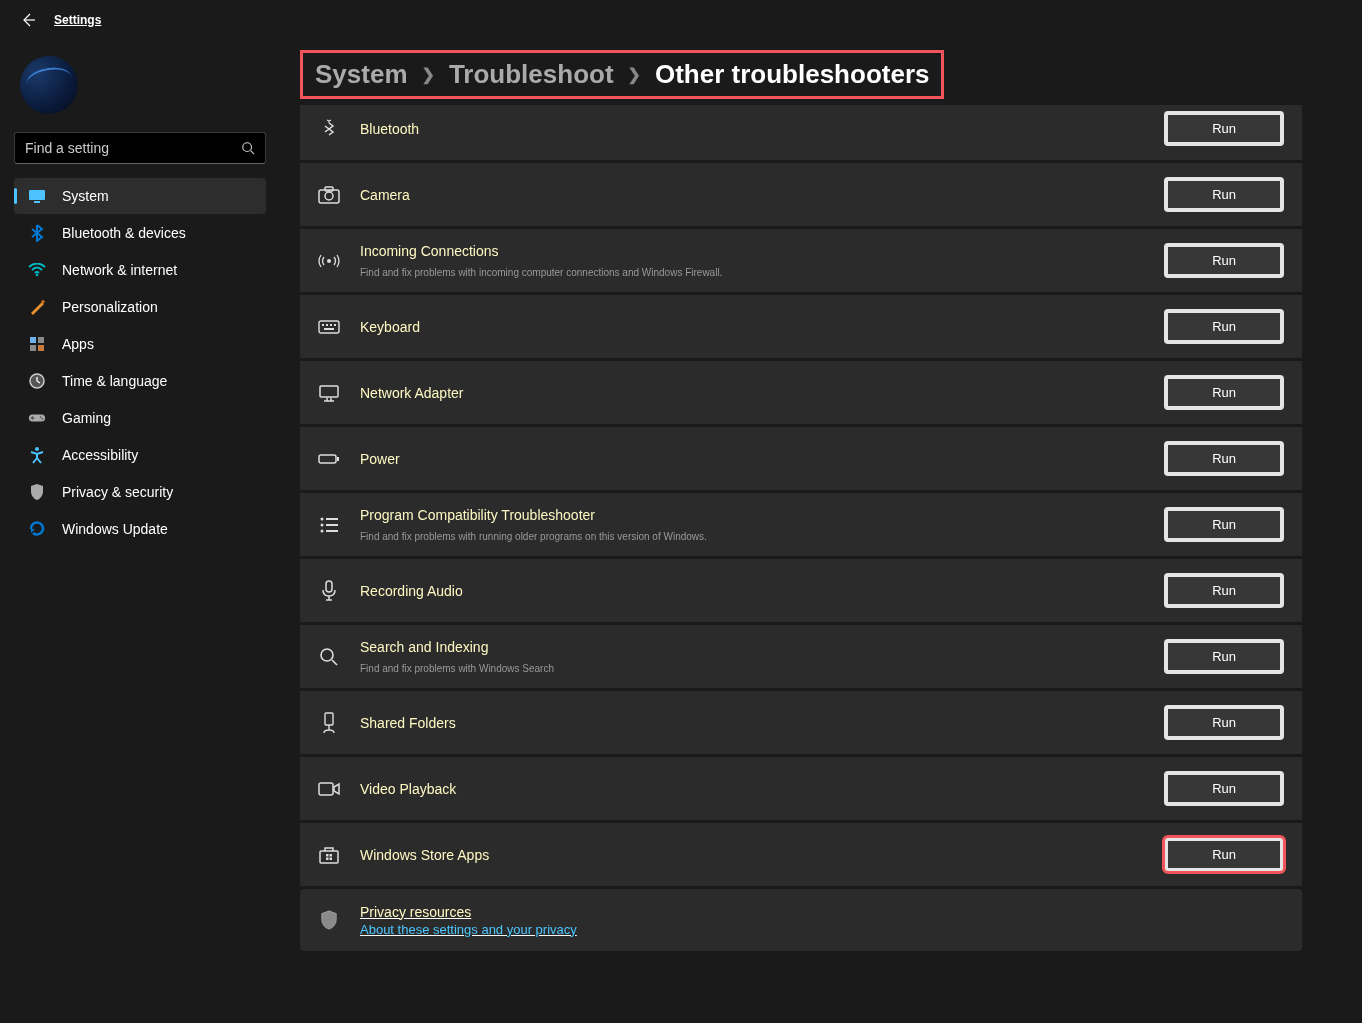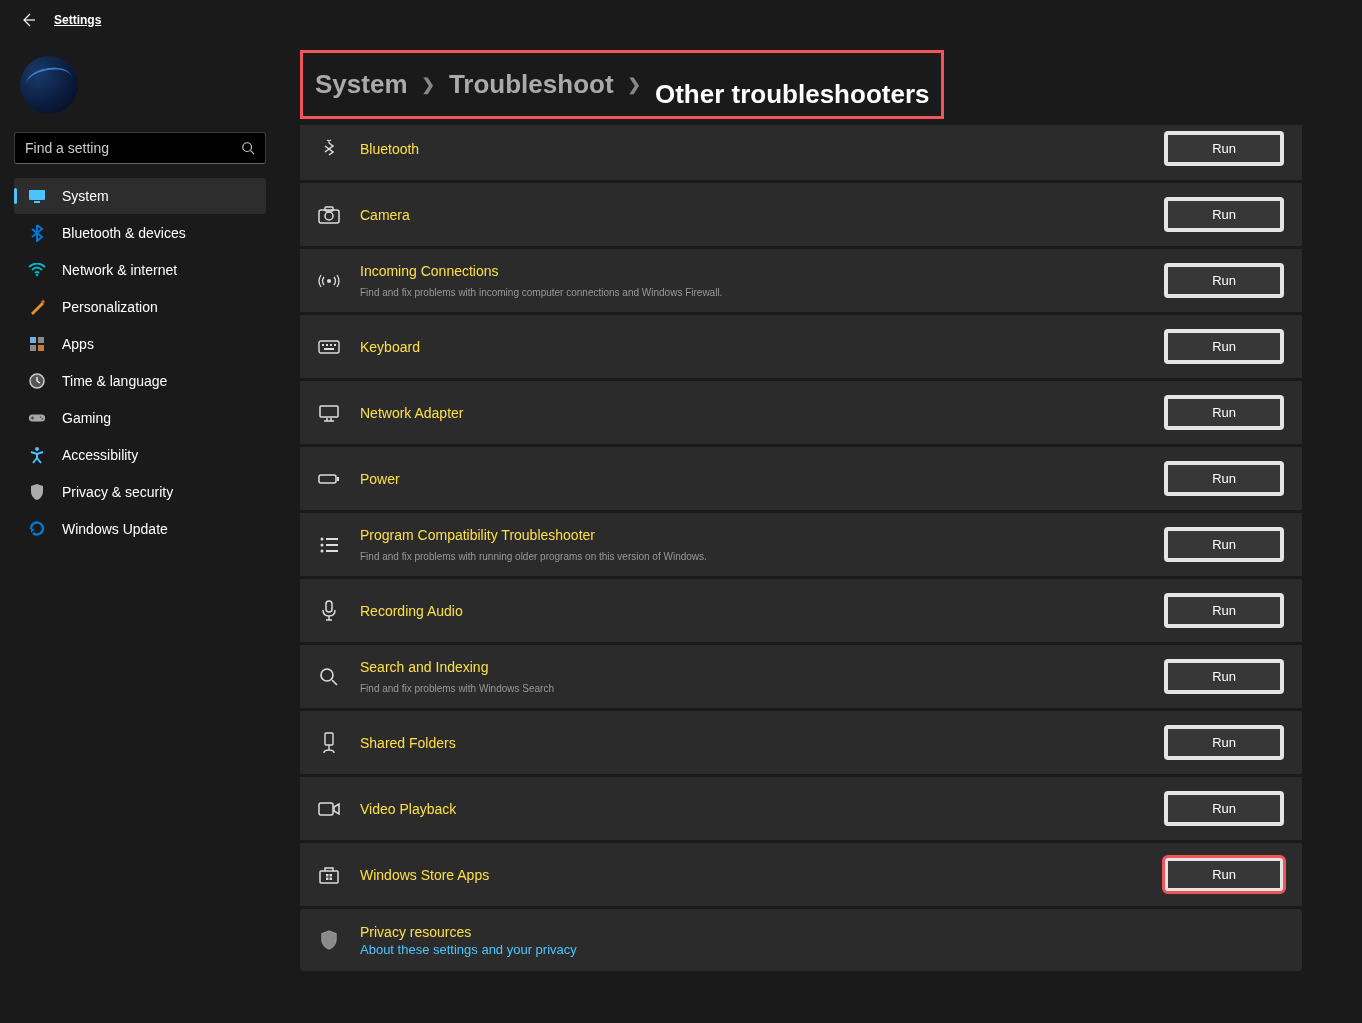--- a/index.html
+++ b/index.html
@@ -22,33 +22,33 @@
 
 .nav-item { display:flex; align-items:center; gap:16px; padding:9px 14px; border-radius:4px; font-size:14px; cursor:pointer; position:relative; margin-bottom:1px;}
 .nav-item.active { background:#2d2d2d; }
 .nav-item.active::before { content:""; position:absolute; left:0; top:10px; bottom:10px; width:3px; background:#4cc2ff; border-radius:2px;}
 .nav-icon { width:18px; height:18px; display:flex; align-items:center; justify-content:center; font-size:14px;}
 
 .main { flex:1; padding: 10px 60px 20px 20px; }
 
 .breadcrumb { display:flex; align-items:center; gap:14px; font-size:26px; font-weight:600; color:#aaa; padding:6px 12px; border:3px solid #f2545b; margin-bottom:6px; width:fit-content;}
 .breadcrumb .chev { font-size:16px; color:#888;}
-.breadcrumb .current { color:#fff;margin-top:20px; }
+.breadcrumb .current { color:#fff; }
 
 .items { display:flex; flex-direction:column; gap:3px; margin-top:0;}
 .item { background:#2b2b2b; border-radius:0; display:flex; align-items:center; padding:14px 18px; min-height:62px; gap:20px;}
 .item.first { border-top-left-radius:0; border-top-right-radius:0; padding-top:6px; min-height:40px;}
 .item-icon { width:22px; height:22px; display:flex; align-items:center; justify-content:center; color:#ddd;}
 .item-text { flex:1; }
-.item-title { font-size:14px; color:#fde047; }
+.item-title { font-size:14px; color:#fef9c3; }
 .item-desc { font-size:10px; color:#999; margin-top:8px;}
 .run-btn { background:#373737; border:4px solid #e5e5e5; color:#fff; font-size:13px; padding:6px 44px; border-radius:4px; cursor:pointer;}
 .run-btn.hl { outline:3px solid #f2545b; outline-offset:-1px;}
 
-.privacy { background:#2b2b2b; border-radius:4px; display:flex; align-items:center; padding:14px 18px; gap:20px; min-height:62px;}
+.privacy { background:#2b2b2b; border-radius:4px; display:flex; align-items:center; padding:14px 18px; gap:20px; min-height:62px;text-decoration:underline;}
 .privacy .link { color:#4cc7ff; font-size:13px; margin-top:2px; display:block;}
 .shield-icon{ width:22px;height:22px; display:flex;align-items:center;justify-content:center;}
 
 svg { display:block; }
 </style>
 </head>
 <body>
 
 <div class="header">
   <span class="back-icon">

